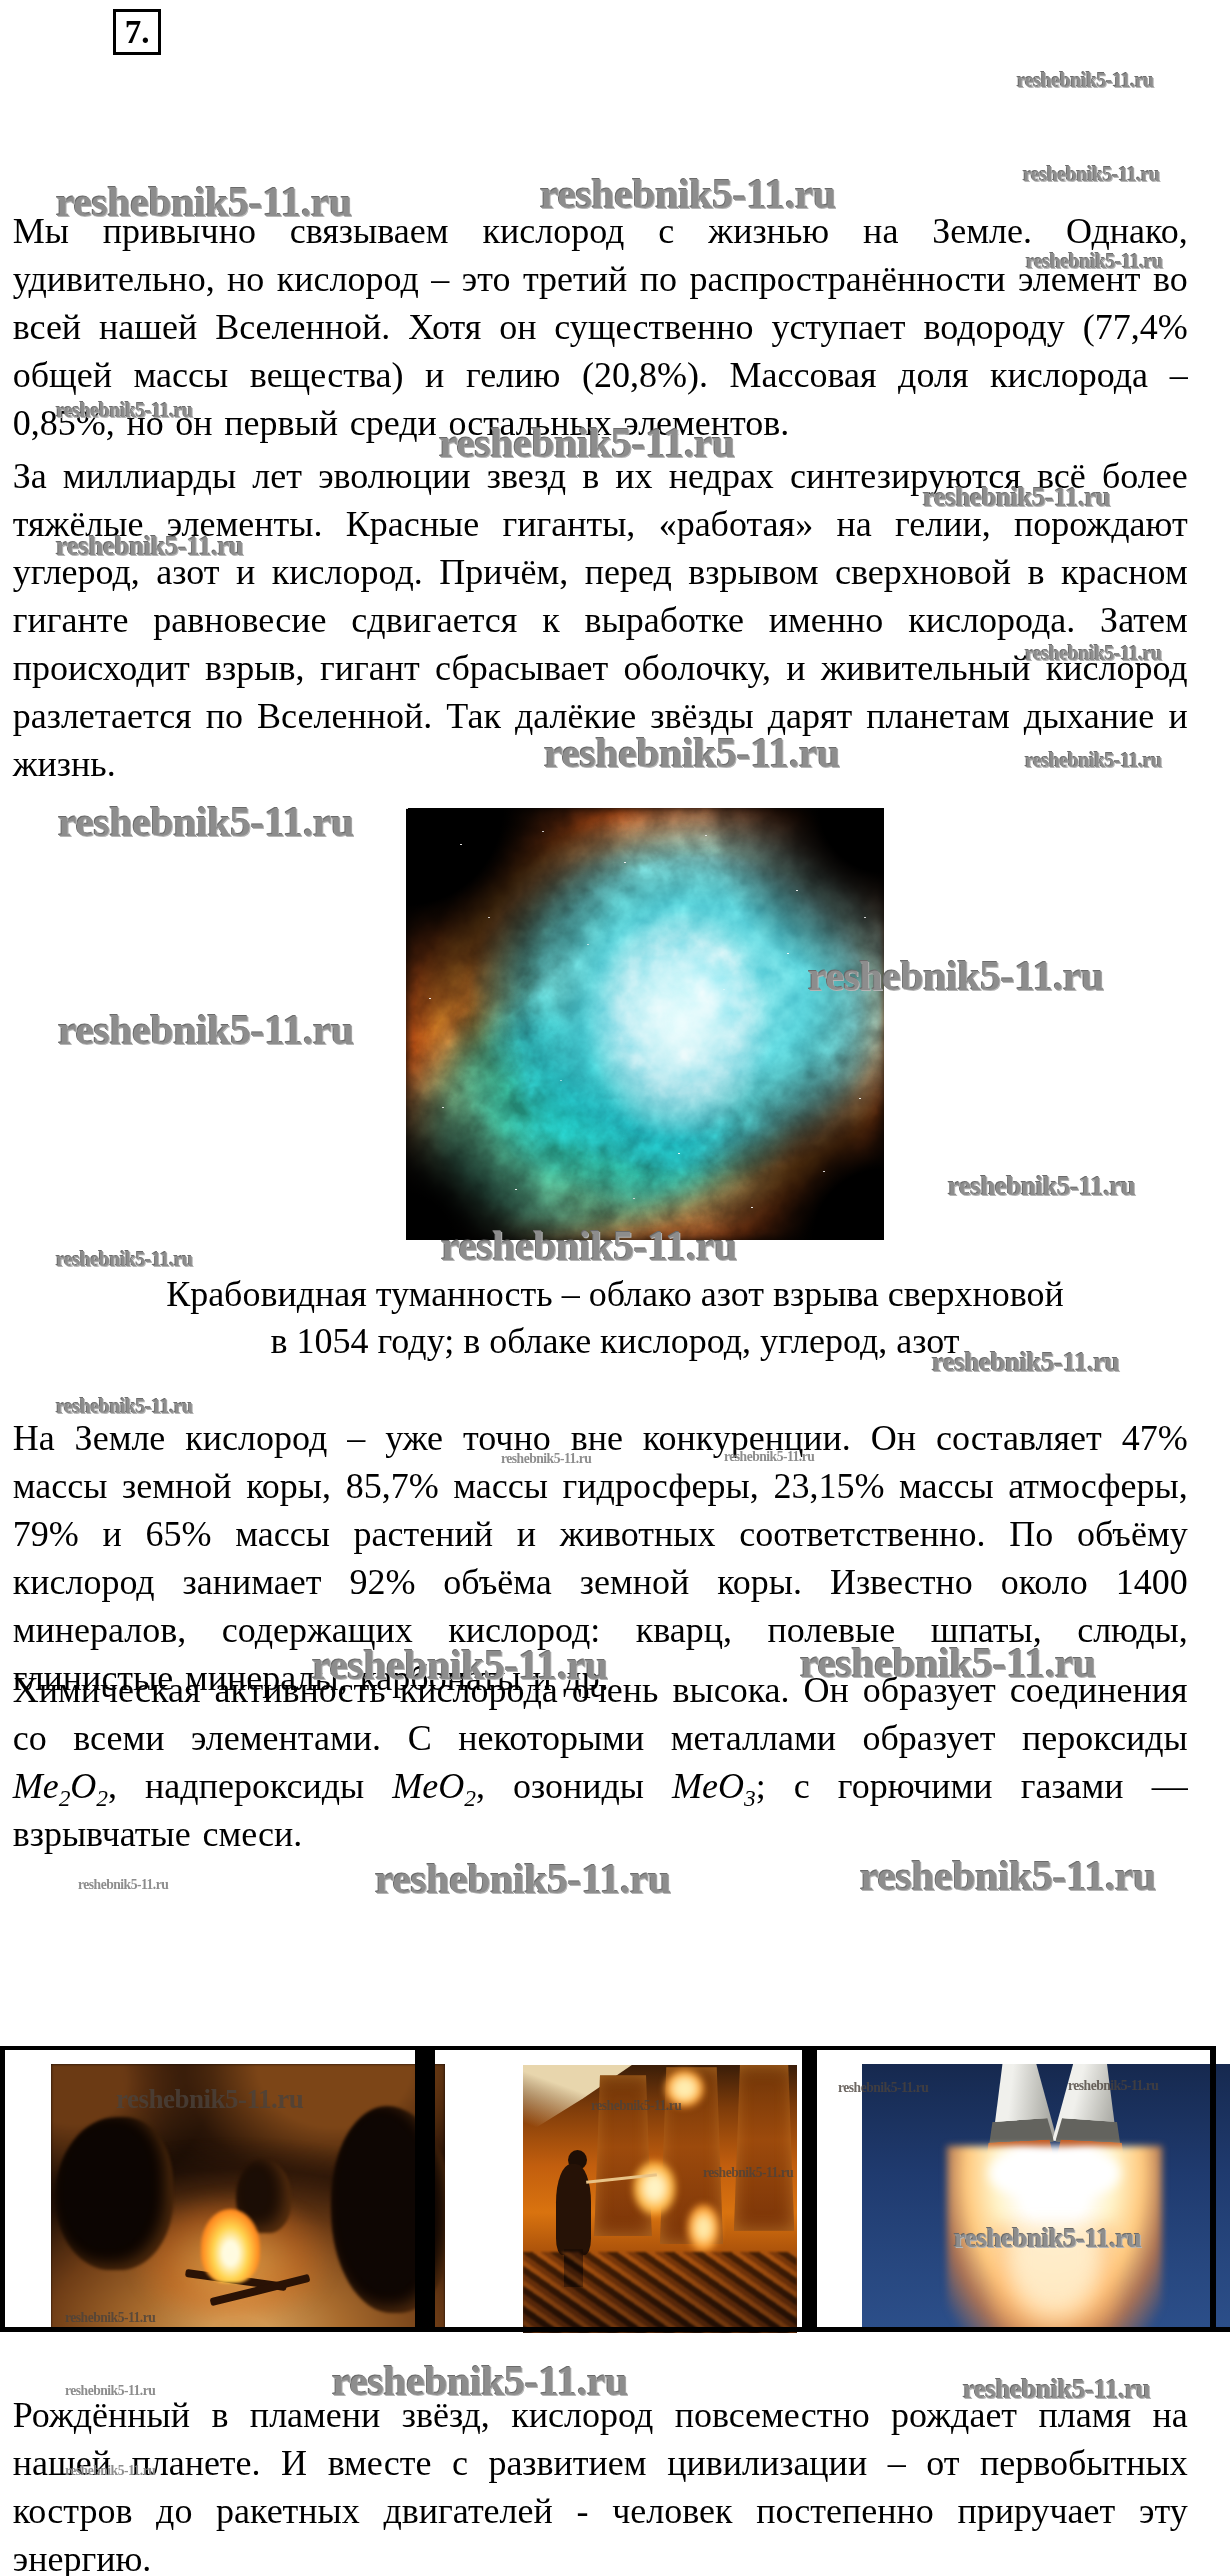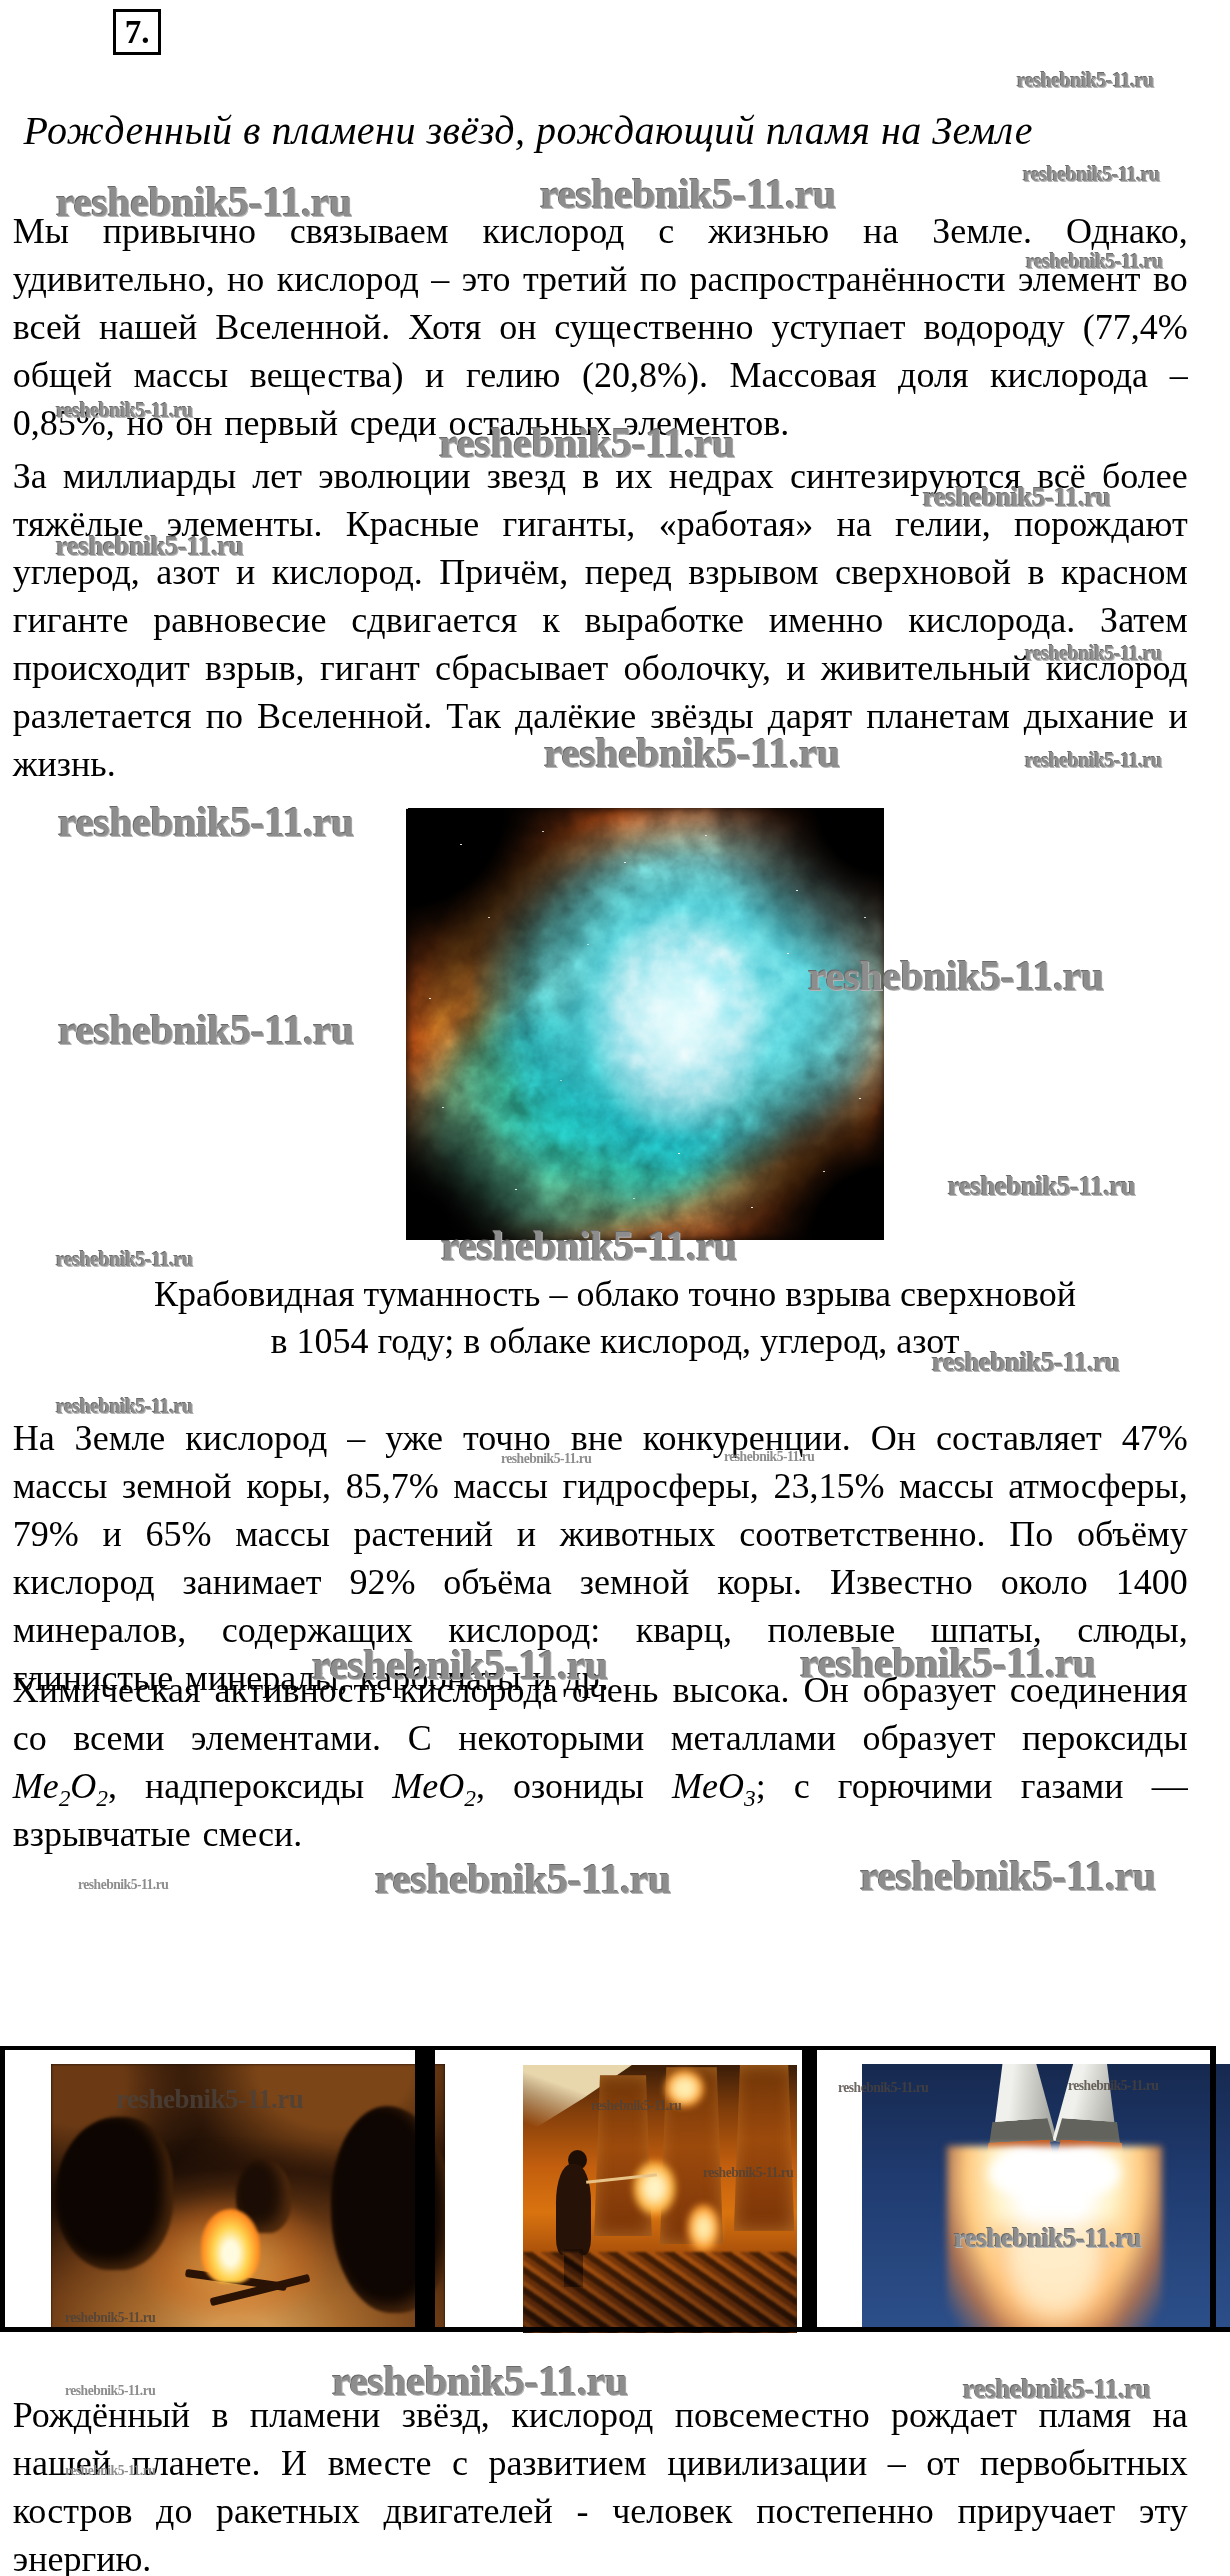--- a/index.html
+++ b/index.html
@@ -130,21 +130,20 @@
 </style>
 </head>
 <body>
 
 <div class="page">
 
   <div class="abs num-box">
     <span>7.</span>
   </div>
 
-  <h1 class="abs heading">Рожденный в пламени звёзд, рождающий пламя на Земле</h1>
 
   <p class="abs body-par" style="top:207px">Мы привычно связываем кислород с жизнью на Земле. Однако, удивительно, но кислород – это третий по распространённости элемент во всей нашей Вселенной. Хотя он существенно уступает водороду (77,4% общей массы вещества) и гелию (20,8%). Массовая доля кислорода – 0,85%, но он первый среди остальных элементов.</p>
   <p class="abs body-par" style="top:452px">За миллиарды лет эволюции звезд в их недрах синтезируются всё более тяжёлые элементы. Красные гиганты, «работая» на гелии, порождают углерод, азот и кислород. Причём, перед взрывом сверхновой в красном гиганте равновесие сдвигается к выработке именно кислорода. Затем происходит взрыв, гигант сбрасывает оболочку, и живительный кислород разлетается по Вселенной. Так далёкие звёзды дарят планетам дыхание и жизнь.</p>
 
   <figure class="abs photo nebula">
     <div class="nl neb-outer"></div>
     <div class="nl neb-mid"></div>
     <div class="nl neb-teal1"></div>
     <div class="nl neb-teal2"></div>
     <div class="nl neb-cyan"></div>
@@ -153,21 +152,21 @@
       <filter id="nebNoise">
         <feTurbulence type="fractalNoise" baseFrequency="0.035" numOctaves="4" seed="7"></feTurbulence>
         <feColorMatrix type="matrix" values="0 0 0 0 1  0 0 0 0 1  0 0 0 0 1  0.7 0.7 0.7 0 -0.6"></feColorMatrix>
       </filter>
       <rect width="527" height="476" filter="url(#nebNoise)"></rect>
     </svg>
     <div class="nl neb-vig"></div>
     <div class="neb-stars"></div>
   </figure>
 
-  <p class="abs cap" style="top:1271px">Крабовидная туманность – облако точно взрыва сверхновой</p>
+  <p class="abs cap" style="top:1271px">Крабовидная туманность – облако азот взрыва сверхновой</p>
   <p class="abs cap" style="top:1318px">в 1054 году; в облаке кислород, углерод, азот</p>
 
   <p class="abs body-par" style="top:1414px">На Земле кислород – уже точно вне конкуренции. Он составляет 47% массы земной коры, 85,7% массы гидросферы, 23,15% массы атмосферы, 79% и 65% массы растений и животных соответственно. По объёму кислород занимает 92% объёма земной коры. Известно около 1400 минералов, содержащих кислород: кварц, полевые шпаты, слюды, глинистые минералы, карбонаты и др.</p>
   <p class="abs body-par" style="top:1666px">Химическая активность кислорода очень высока. Он образует соединения со всеми элементами. С некоторыми металлами образует пероксиды <i class="chem">Me<sub>2</sub>O<sub>2</sub></i>, надпероксиды <i class="chem">MeO<sub>2</sub></i>, озониды <i class="chem">MeO<sub>3</sub></i>; с горючими газами — взрывчатые смеси.</p>
 
   <div class="frame" style="left:0;top:2046px;width:1216px;height:3.6px"></div>
   <div class="frame" style="left:0;top:2046px;width:5.4px;height:283px"></div>
   <div class="frame" style="left:415px;top:2046px;width:20px;height:283px"></div>
   <div class="frame" style="left:802px;top:2046px;width:15.4px;height:283px"></div>
   <div class="frame" style="left:1210px;top:2046px;width:6.3px;height:283px"></div>

